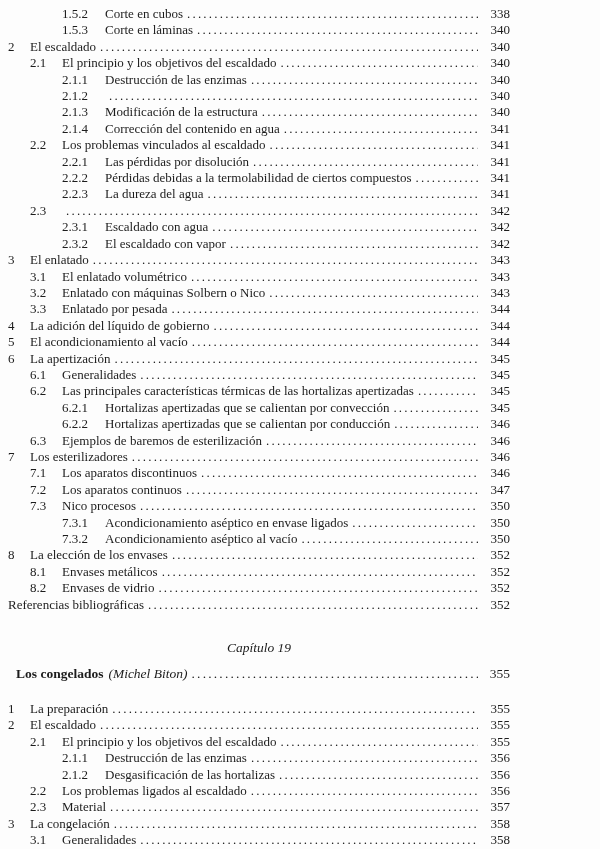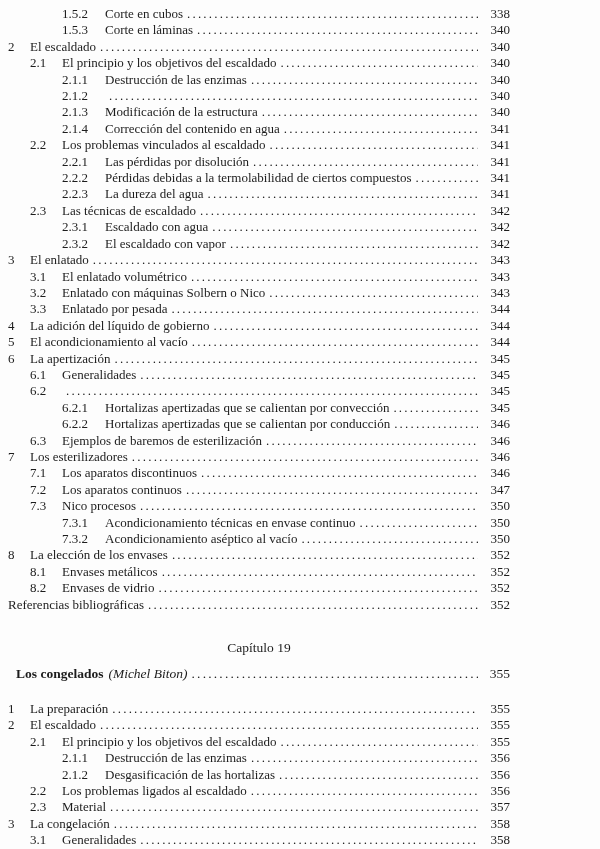--- a/index.html
+++ b/index.html
@@ -41,20 +41,21 @@
     letter-spacing: 2.2px;
   }
   .page-num {
     flex: 0 0 auto;
     min-width: 26px;
     text-align: right;
   }
   .chapter-head { margin-top: 26px; }
   .chapter-label {
     text-align: center;
+    font-style: italic;
     font-size: 13.5px;
     line-height: 17px;
     margin-bottom: 9px;
   }
   .chapter-row { font-size: 13.5px; line-height: 18px; margin-left: 8px; }
   .chap-title { flex: 0 0 auto; font-weight: bold; white-space: nowrap; }
   .chap-author { flex: 0 0 auto; font-style: italic; margin-left: 5px; white-space: nowrap; }
   #block2 { margin-top: 18px; }
 </style>
 </head>
@@ -129,21 +130,20 @@
         <span class="page-num">341</span>
       </div>
       <div class="row l3">
         <span class="num">2.2.3</span>
         <span class="title">La dureza del agua</span>
         <span class="dots"></span>
         <span class="page-num">341</span>
       </div>
       <div class="row l2">
         <span class="num">2.3</span>
-        <span class="title">Las técnicas de escaldado</span>
         <span class="dots"></span>
         <span class="page-num">342</span>
       </div>
       <div class="row l3">
         <span class="num">2.3.1</span>
         <span class="title">Escaldado con agua</span>
         <span class="dots"></span>
         <span class="page-num">342</span>
       </div>
       <div class="row l3">
@@ -195,20 +195,21 @@
         <span class="page-num">345</span>
       </div>
       <div class="row l2">
         <span class="num">6.1</span>
         <span class="title">Generalidades</span>
         <span class="dots"></span>
         <span class="page-num">345</span>
       </div>
       <div class="row l2">
         <span class="num">6.2</span>
+        <span class="title">Las principales características térmicas de las hortalizas apertizadas</span>
         <span class="dots"></span>
         <span class="page-num">345</span>
       </div>
       <div class="row l3">
         <span class="num">6.2.1</span>
         <span class="title">Hortalizas apertizadas que se calientan por convección</span>
         <span class="dots"></span>
         <span class="page-num">345</span>
       </div>
       <div class="row l3">
@@ -242,21 +243,21 @@
         <span class="page-num">347</span>
       </div>
       <div class="row l2">
         <span class="num">7.3</span>
         <span class="title">Nico procesos</span>
         <span class="dots"></span>
         <span class="page-num">350</span>
       </div>
       <div class="row l3">
         <span class="num">7.3.1</span>
-        <span class="title">Acondicionamiento técnicas en envase continuo</span>
+        <span class="title">Acondicionamiento aséptico en envase ligados</span>
         <span class="dots"></span>
         <span class="page-num">350</span>
       </div>
       <div class="row l3">
         <span class="num">7.3.2</span>
         <span class="title">Acondicionamiento aséptico al vacío</span>
         <span class="dots"></span>
         <span class="page-num">350</span>
       </div>
       <div class="row l1">

